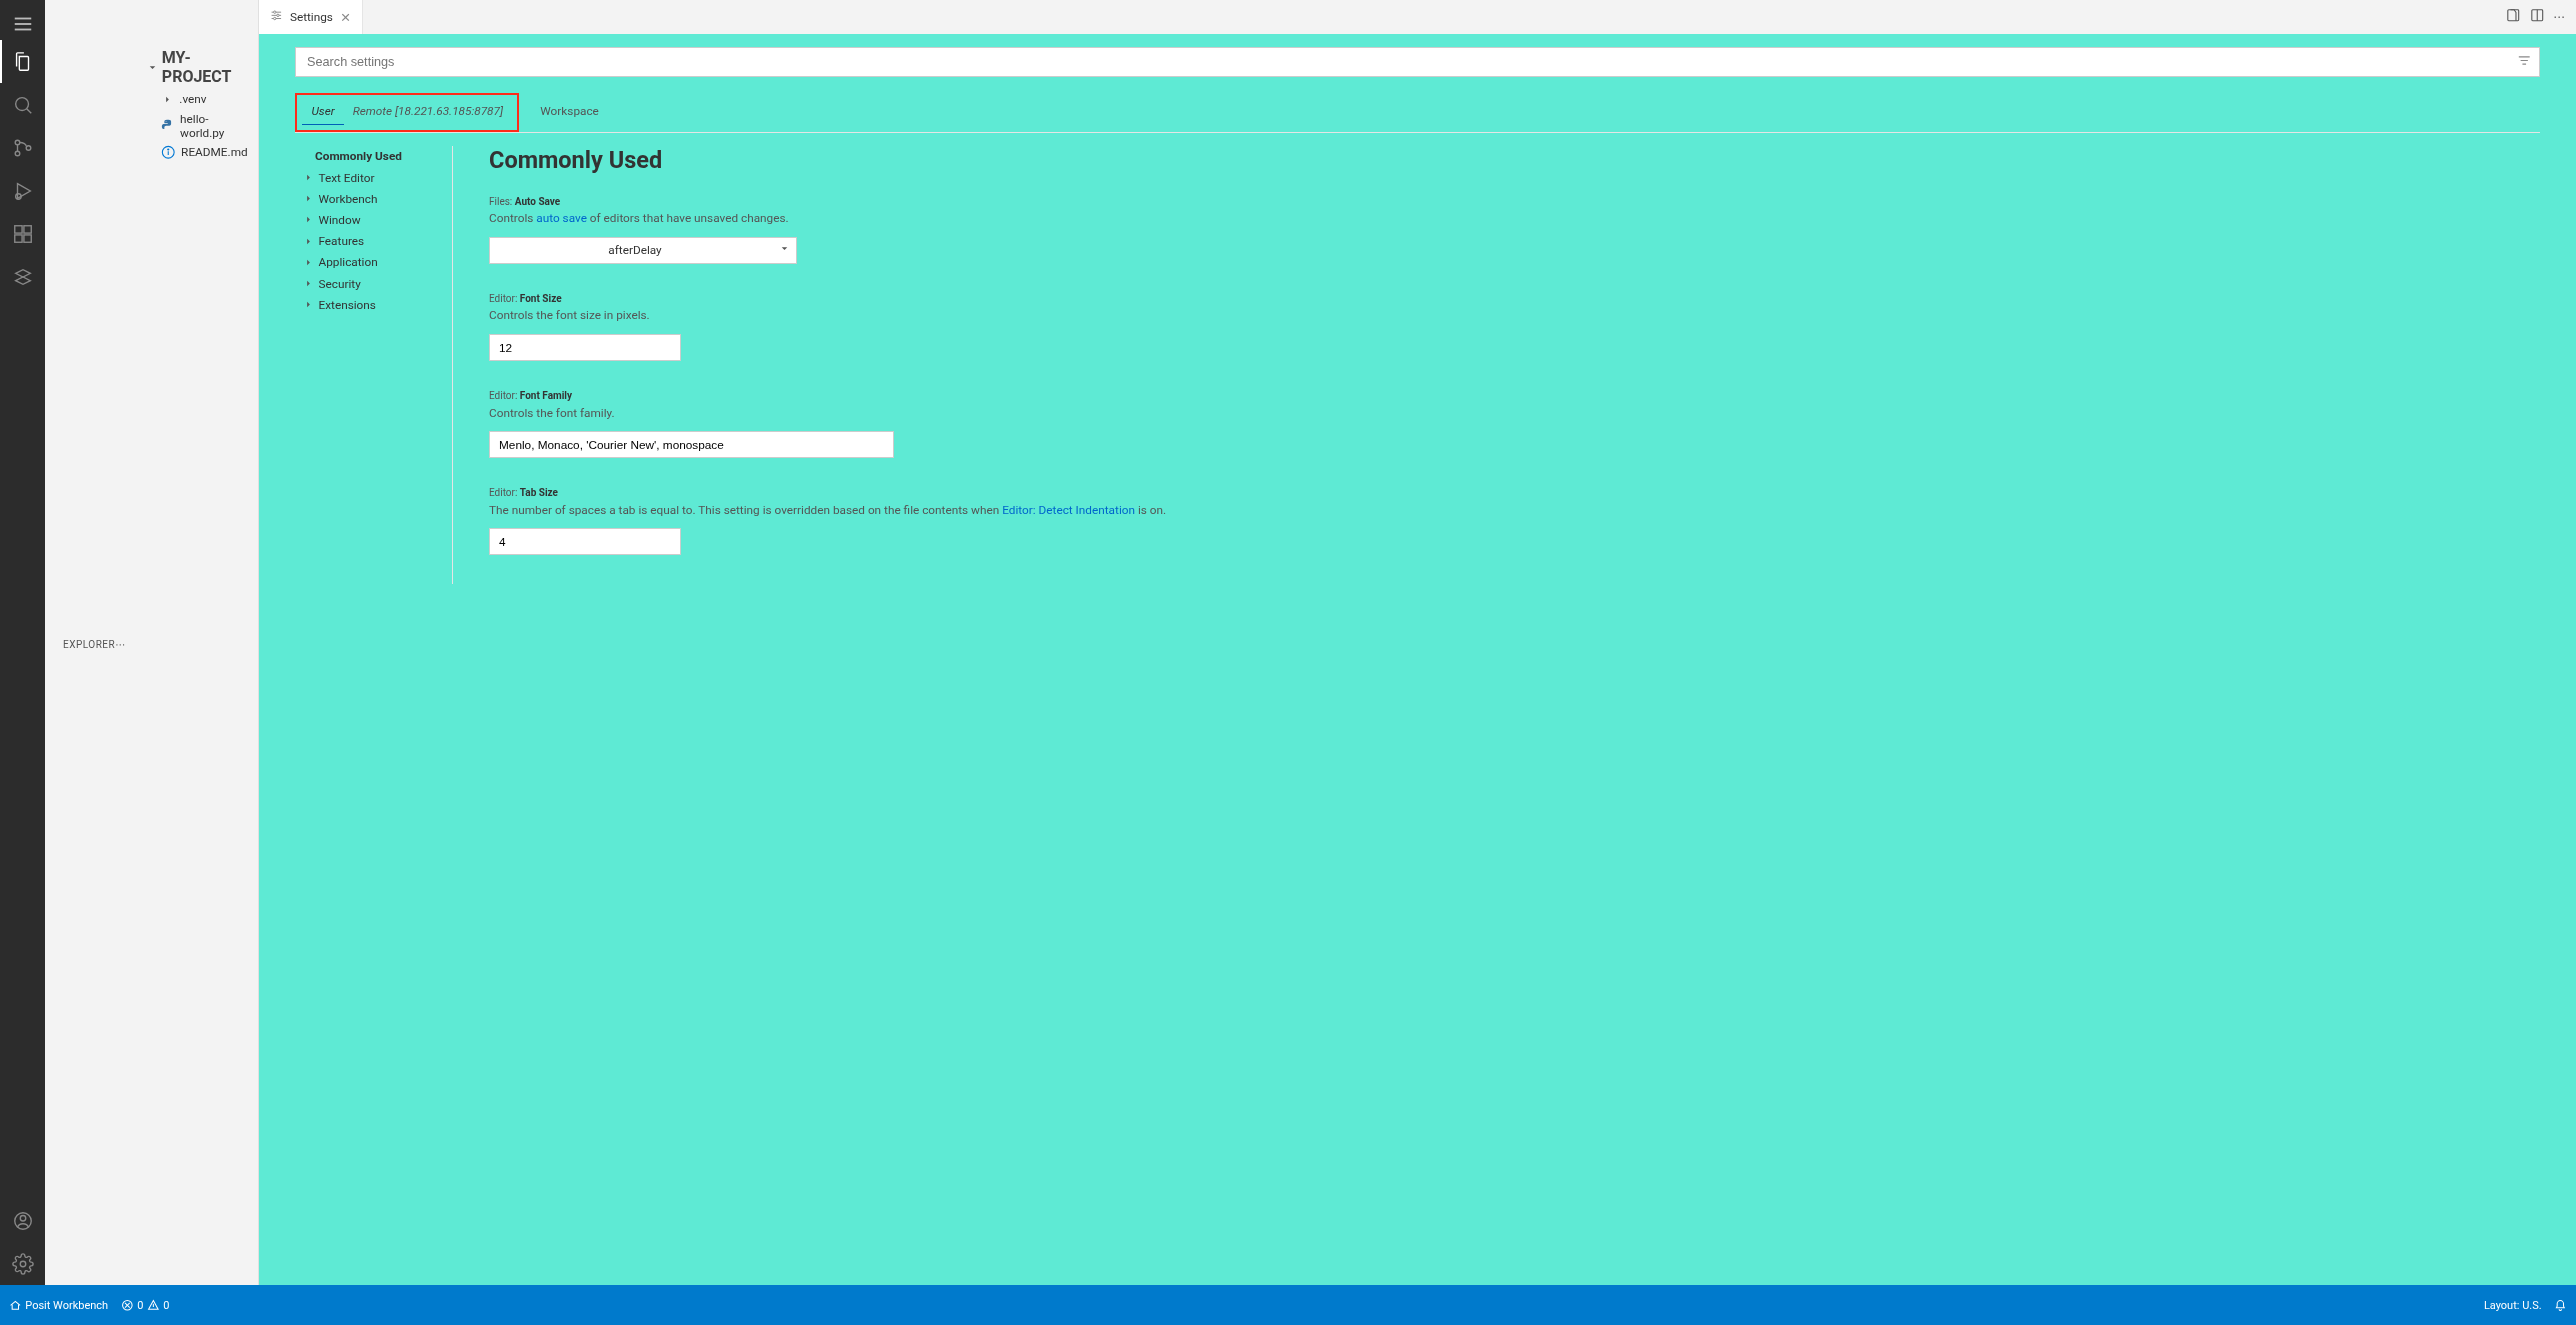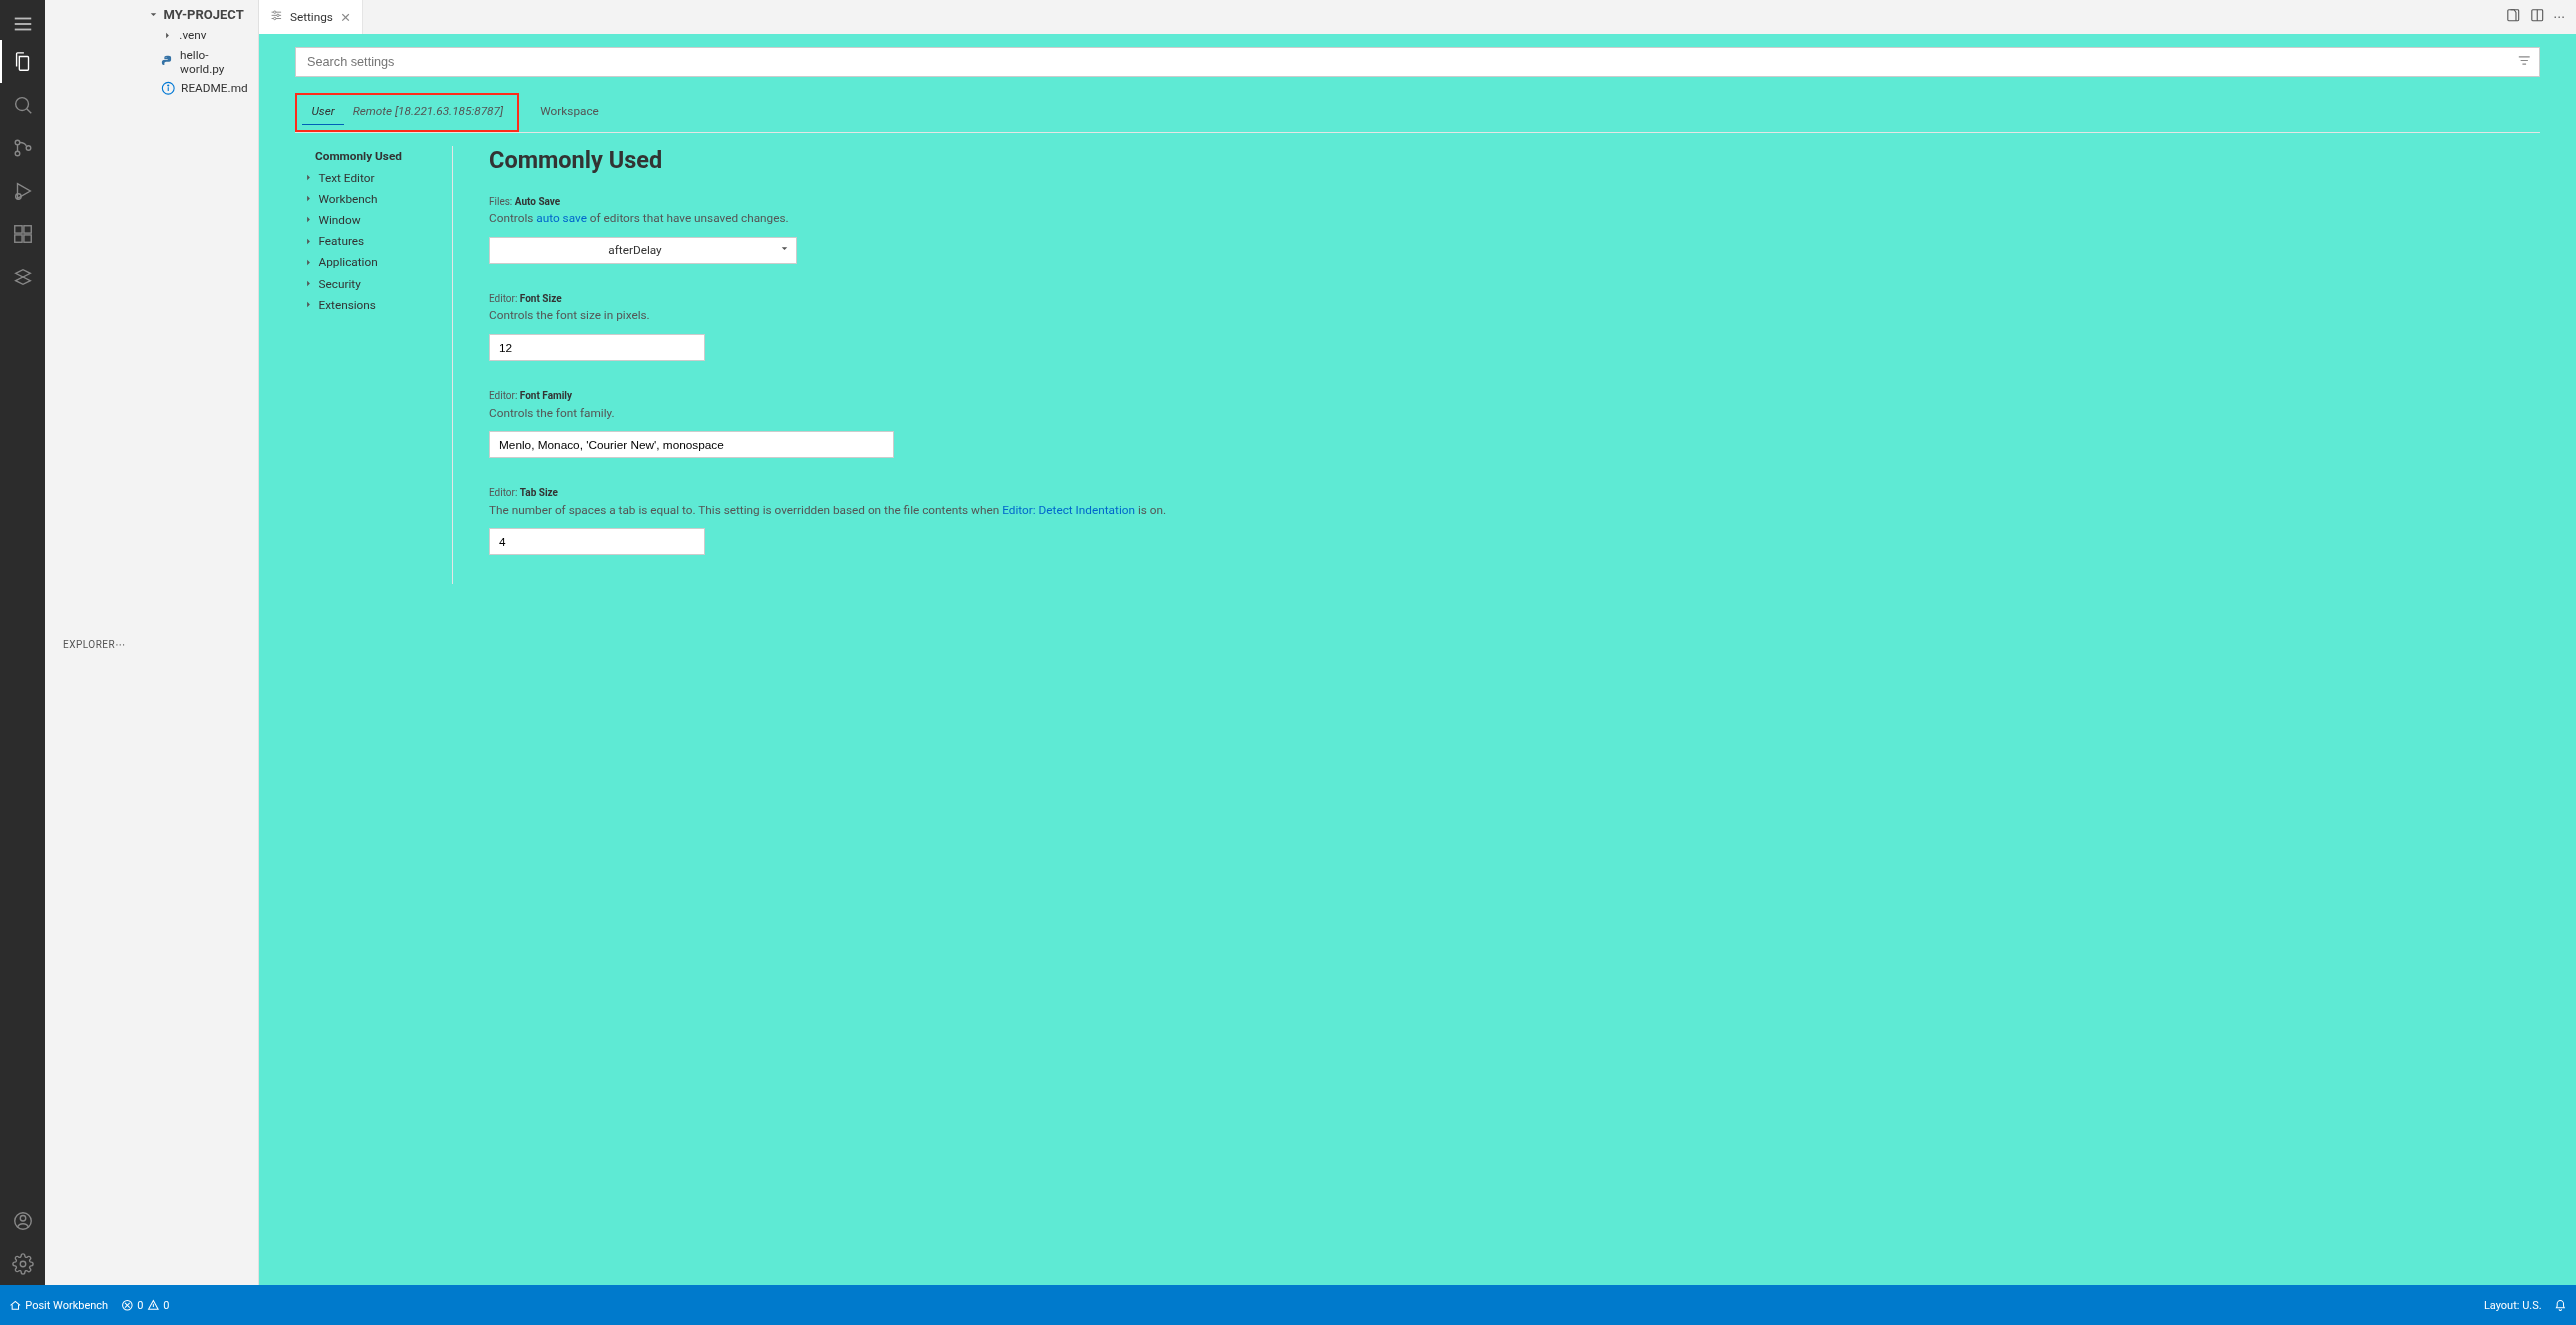--- a/index.html
+++ b/index.html
@@ -14,21 +14,21 @@
 .activity-bar .act-item.active { color: #fff; }
 .activity-bar .act-item.active::before { content:""; position:absolute; left:0; top:0; bottom:0; width:1.8px; background:#fff; }
 .activity-bar .spacer { flex: 1; }
 .activity-bar svg { width: 22px; height: 22px; }
 
 
 .sidebar { width: 214px; background: #f3f3f3; display: flex; flex-direction: row; border-right: 0.9px solid #e0e0e0; }
 .sidebar-header { display:flex; align-items:center; justify-content:space-between; padding: 7.2px 11px 3.6px 18px; color:#555; font-size:10px; }
 .sidebar-header .title { letter-spacing: 0.5px; }
 .sidebar-section { padding: 3.6px 0; }
-.sidebar-section .section-title { display:flex; align-items:center; gap:3.6px; padding: 3.6px 7.2px 3.6px 11px; font-weight:700; font-size:13px; color:#444; }
+.sidebar-section .section-title { display:flex; align-items:center; gap:3.6px; padding: 3.6px 7.2px 3.6px 11px; font-weight:700; font-size:16px; color:#444;margin-top:41px; }
 .chev { width:12.7px; height:12.7px; display:inline-flex; align-items:center; justify-content:center; color:#555; }
 .file-row { display:flex; align-items:center; gap:5.4px; padding: 2.7px 7.2px 2.7px 25px; color:#333; cursor:pointer; font-size:11.8px; }
 .file-row .ficon { width:14.5px; height:14.5px; display:inline-flex; align-items:center; justify-content:center; }
 .sidebar-bottom { margin-top:auto; border-top:0.9px solid #e0e0e0;margin-left:20px; }
 .sidebar-bottom .panel { display:flex; align-items:center; gap:3.6px; padding:5.4px 7.2px 5.4px 11px; font-weight:700; font-size:10px; color:#444; border-top:0.9px solid #e0e0e0; }
 
 
 .editor { flex:1; display:flex; flex-direction:column; background:#5eead4; min-width:0; }
 .tab-bar { height:34px; background:#f3f3f3; display:flex; align-items:stretch; }
 .tab { display:flex; align-items:center; gap:7.2px; padding:0 11px; background:#fff; border-right:0.9px solid #e5e5e5; font-size:11.8px; color:#333; position:relative; }
@@ -58,21 +58,21 @@
 .setting { margin-bottom:29px; }
 .setting-title { font-size:10px; color:#333; margin-bottom:3.6px; }
 .setting-title .cat { font-weight:400; color:#555; }
 .setting-title .name { font-weight:700; }
 .setting-desc { font-size:11.8px; color:#555; margin-bottom:9px; line-height:1.5; }
 .setting-desc a { color:#0066cc; text-decoration:none; }
 .select-wrap { position:relative; display:inline-block; }
 .select-wrap select, .select-fake { width:308px; border:0.9px solid #ccc; background:#fff; padding:5.4px 25px 5.4px 9px; font-size:11.8px; appearance:none; }
 .select-fake { display:inline-block; cursor:pointer;text-align:center; }
 .select-wrap .caret { position:absolute; right:7.2px; top:50%; transform:translateY(-50%); color:#555; pointer-events:none; }
-input.num-input { width:216px; border:0.9px solid #ccc; padding:5.4px 9px; font-size:11.8px; }
+input.num-input { width:192px; border:0.9px solid #ccc; padding:5.4px 9px; font-size:11.8px; }
 input.text-input { width:405px; border:0.9px solid #ccc; padding:5.4px 9px; font-size:11.8px; }
 
 
 .status-bar { height:40px; background:#007acc; color:#fff; display:flex; align-items:center; padding:0 9px; font-size:11px; flex-shrink:0; }
 .status-bar .sb-item { display:flex; align-items:center; gap:3.6px; margin-right:12.7px; cursor:pointer; }
 .status-bar .spacer { flex:1; }
 </style>
 </head>
 <body>
 

